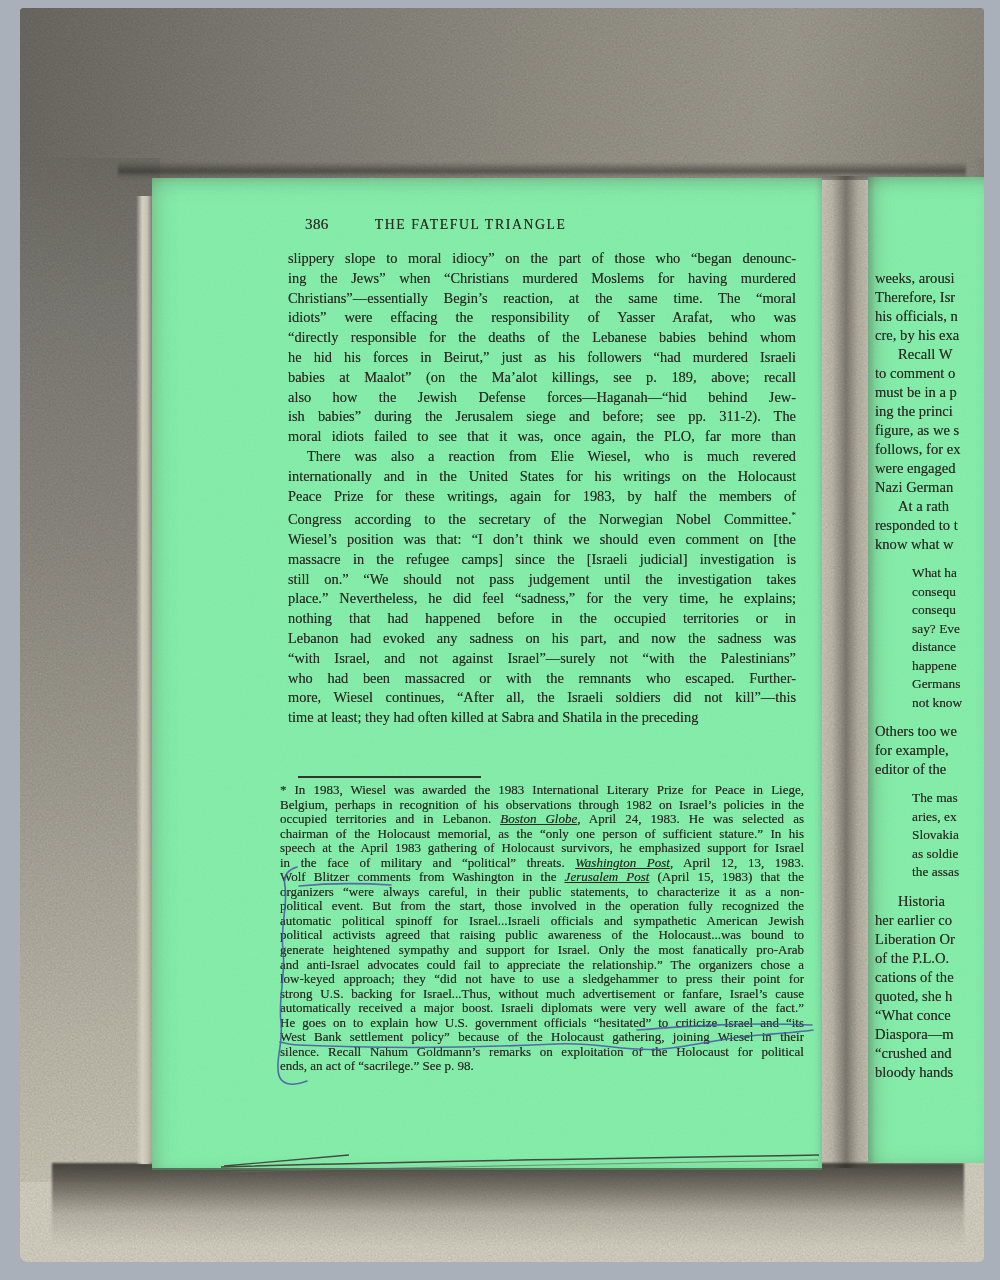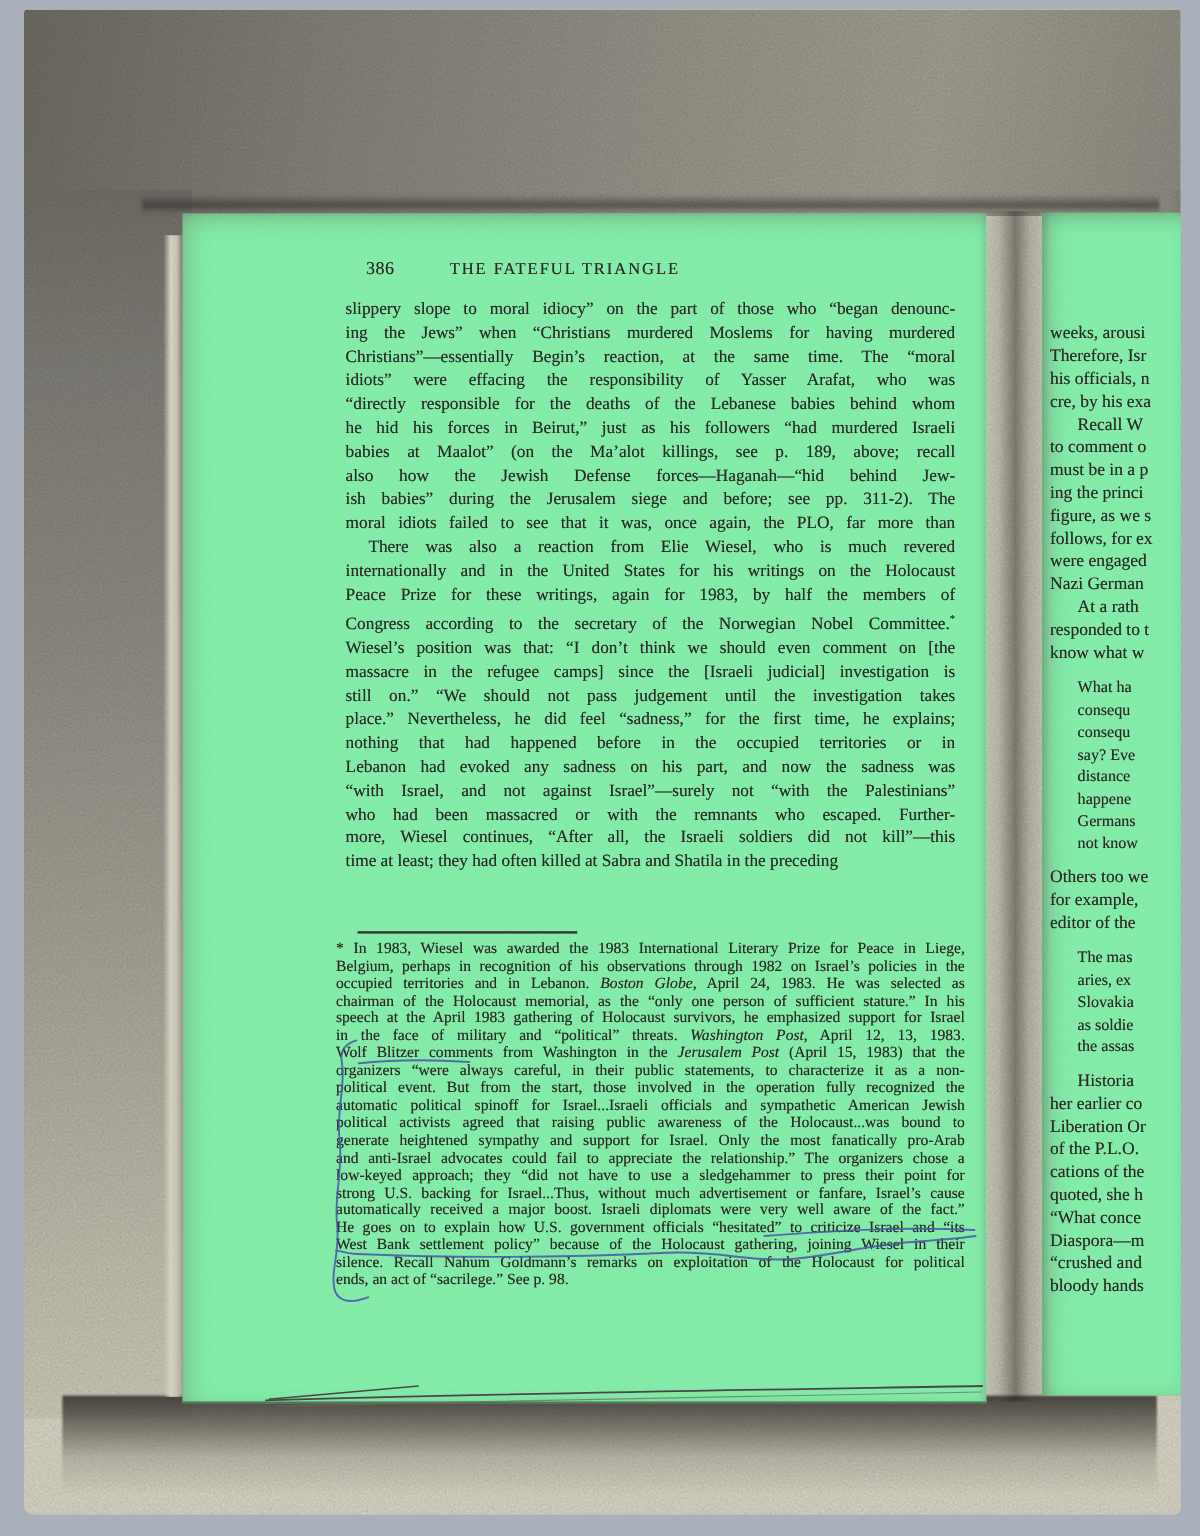--- a/index.html
+++ b/index.html
@@ -36,24 +36,24 @@
   .hdr .title{margin-left:46px;font-size:13.8px;letter-spacing:1.6px;}
   .main{left:288px;top:249px;width:508px;font-size:14.4px;line-height:19.8px;}
   .tline{text-align:justify;text-align-last:justify;}
   .tline.last{text-align-last:left;}
   .tline.ind{padding-left:19px;}
   .rule{left:298px;top:776px;width:183px;height:2px;background:#35342e;}
   .foot{left:280px;top:783px;width:524px;font-size:13px;line-height:14.55px;}
   .right-col{padding:92px 0 0 7px;font-size:14.6px;line-height:19px;}
   .right-col .tline{text-align:left;text-align-last:left;white-space:nowrap;}
   .right-col .tline.ind{padding-left:23px;}
-  .right-col .tline.q{margin-left:23px;font-size:13.4px;line-height:18.5px;}
+  .right-col .tline.q{margin-left:37px;font-size:13.4px;line-height:18.5px;}
   .right-col .tline.gap{height:10px;}
   sup{font-size:62%;vertical-align:super;}
-  i{font-style:italic;}
+  i{font-style:italic;text-decoration:underline;}
   .overlay{left:0;top:0;width:1000px;height:1280px;pointer-events:none;}
   .n2{left:20px;top:8px;opacity:.1;}
 </style>
 </head>
 <body>
 
 <div class="stage">
 
   <div class="abs sheet">
     <div class="band-top"></div>
@@ -148,21 +148,21 @@
         <div class="tline">moral idiots failed to see that it was, once again, the PLO, far more than</div>
       </div>
       <div>
         <div class="tline ind">There was also a reaction from Elie Wiesel, who is much revered</div>
         <div class="tline">internationally and in the United States for his writings on the Holocaust</div>
         <div class="tline">Peace Prize for these writings, again for 1983, by half the members of</div>
         <div class="tline">Congress according to the secretary of the Norwegian Nobel Committee.<sup>*</sup></div>
         <div class="tline">Wiesel’s position was that: “I don’t think we should even comment on [the</div>
         <div class="tline">massacre in the refugee camps] since the [Israeli judicial] investigation is</div>
         <div class="tline">still on.” “We should not pass judgement until the investigation takes</div>
-        <div class="tline">place.” Nevertheless, he did feel “sadness,” for the first time, he explains;</div>
+        <div class="tline">place.” Nevertheless, he did feel “sadness,” for the very time, he explains;</div>
         <div class="tline">nothing that had happened before in the occupied territories or in</div>
         <div class="tline">Lebanon had evoked any sadness on his part, and now the sadness was</div>
         <div class="tline">“with Israel, and not against Israel”—surely not “with the Palestinians”</div>
         <div class="tline">who had been massacred or with the remnants who escaped. Further-</div>
         <div class="tline">more, Wiesel continues, “After all, the Israeli soldiers did not kill”—this</div>
         <div class="tline last">time at least; they had often killed at Sabra and Shatila in the preceding</div>
       </div>
     </div>
 
   <div class="abs rule"></div>

